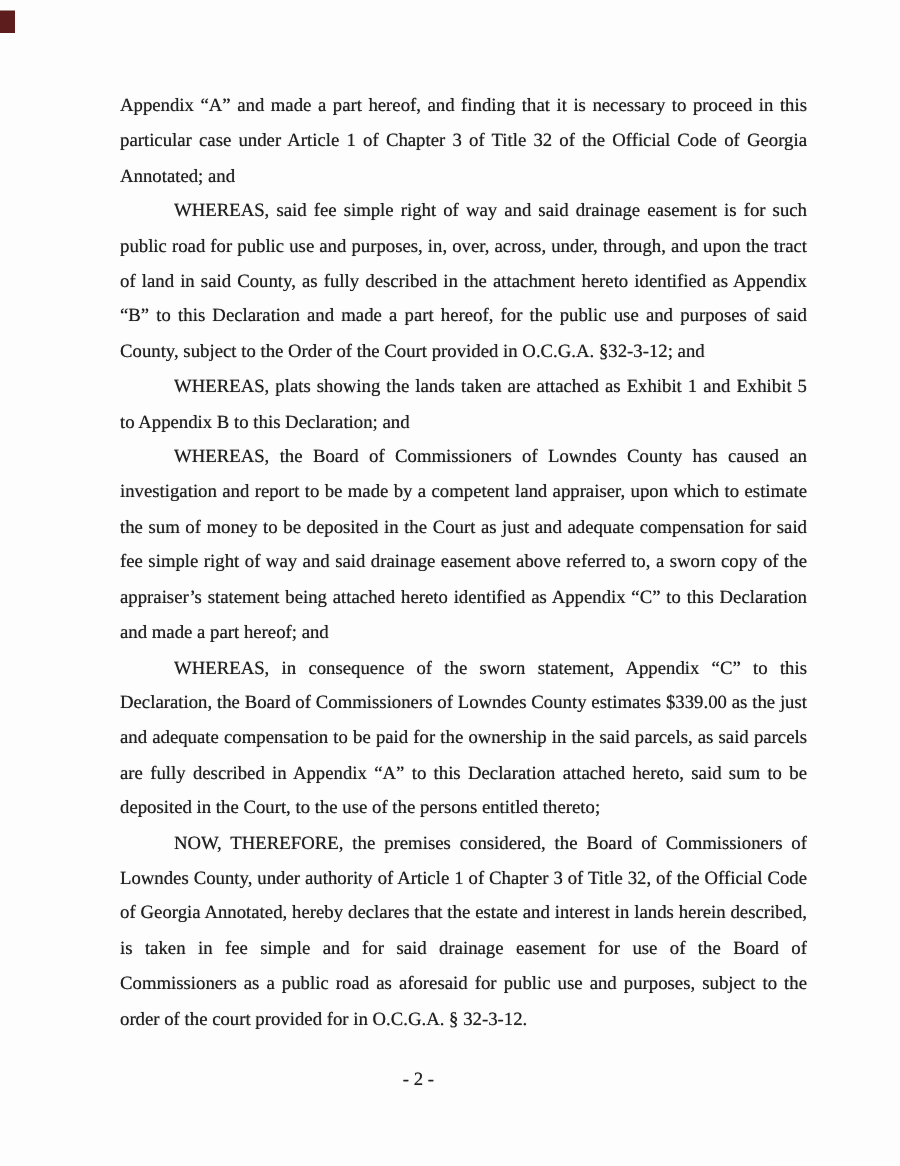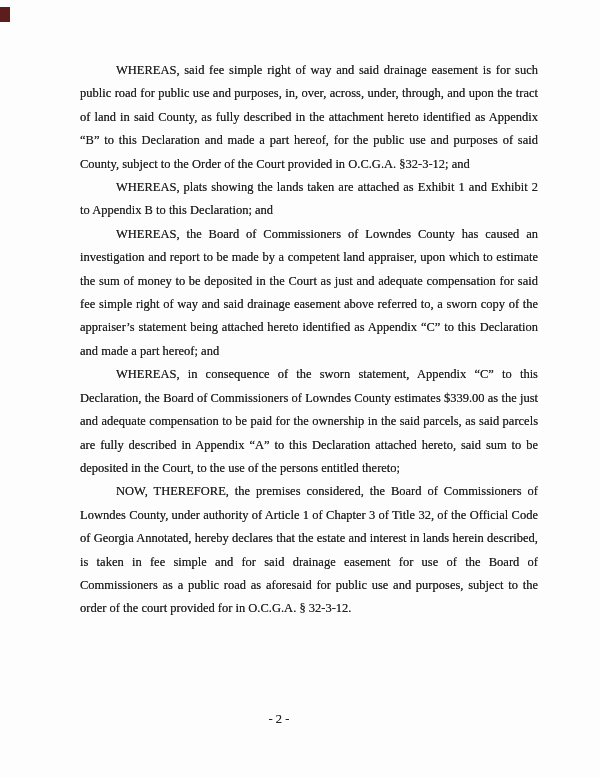--- a/index.html
+++ b/index.html
@@ -43,22 +43,23 @@
   }
 </style>
 </head>
 <body>
 
 <div class="page">
 
   <div class="scan-mark"></div>
 
   <main class="body-text">
+    <p class="para">Appendix “A” and made a part hereof, and finding that it is necessary to proceed in this particular case under Article 1 of Chapter 3 of Title 32 of the Official Code of Georgia Annotated; and</p>
     <p class="para indent">WHEREAS, said fee simple right of way and said drainage easement is for such public road for public use and purposes, in, over, across, under, through, and upon the tract of land in said County, as fully described in the attachment hereto identified as Appendix “B” to this Declaration and made a part hereof, for the public use and purposes of said County, subject to the Order of the Court provided in O.C.G.A. §32-3-12; and</p>
-    <p class="para indent">WHEREAS, plats showing the lands taken are attached as Exhibit 1 and Exhibit 2 to Appendix B to this Declaration; and</p>
+    <p class="para indent">WHEREAS, plats showing the lands taken are attached as Exhibit 1 and Exhibit 5 to Appendix B to this Declaration; and</p>
     <p class="para indent">WHEREAS, the Board of Commissioners of Lowndes County has caused an investigation and report to be made by a competent land appraiser, upon which to estimate the sum of money to be deposited in the Court as just and adequate compensation for said fee simple right of way and said drainage easement above referred to, a sworn copy of the appraiser’s statement being attached hereto identified as Appendix “C” to this Declaration and made a part hereof; and</p>
     <p class="para indent">WHEREAS, in consequence of the sworn statement, Appendix “C” to this Declaration, the Board of Commissioners of Lowndes County estimates $339.00 as the just and adequate compensation to be paid for the ownership in the said parcels, as said parcels are fully described in Appendix “A” to this Declaration attached hereto, said sum to be deposited in the Court, to the use of the persons entitled thereto;</p>
     <p class="para indent">NOW, THEREFORE, the premises considered, the Board of Commissioners of Lowndes County, under authority of Article 1 of Chapter 3 of Title 32, of the Official Code of Georgia Annotated, hereby declares that the estate and interest in lands herein described, is taken in fee simple and for said drainage easement for use of the Board of Commissioners as a public road as aforesaid for public use and purposes, subject to the order of the court provided for in O.C.G.A. § 32-3-12.</p>
   </main>
 
   <footer class="page-number">- 2 -</footer>
 
 </div>
 
 </body></html>

